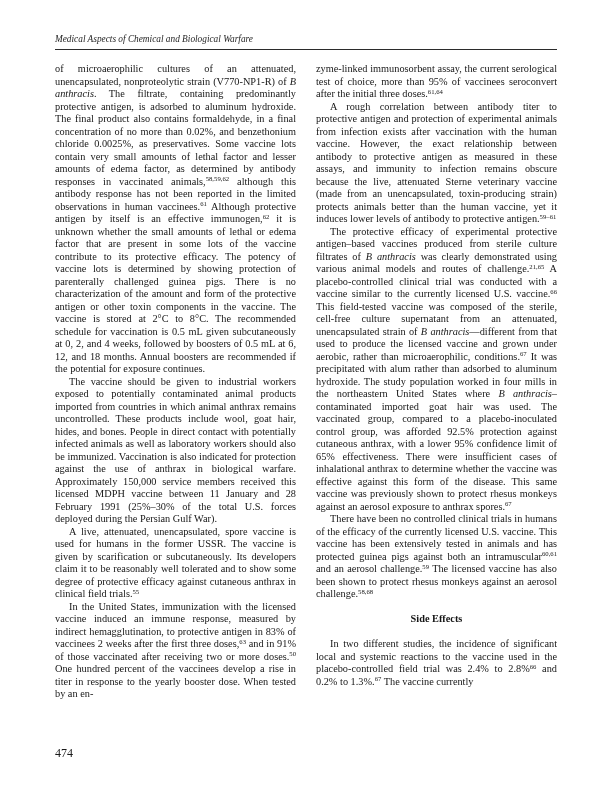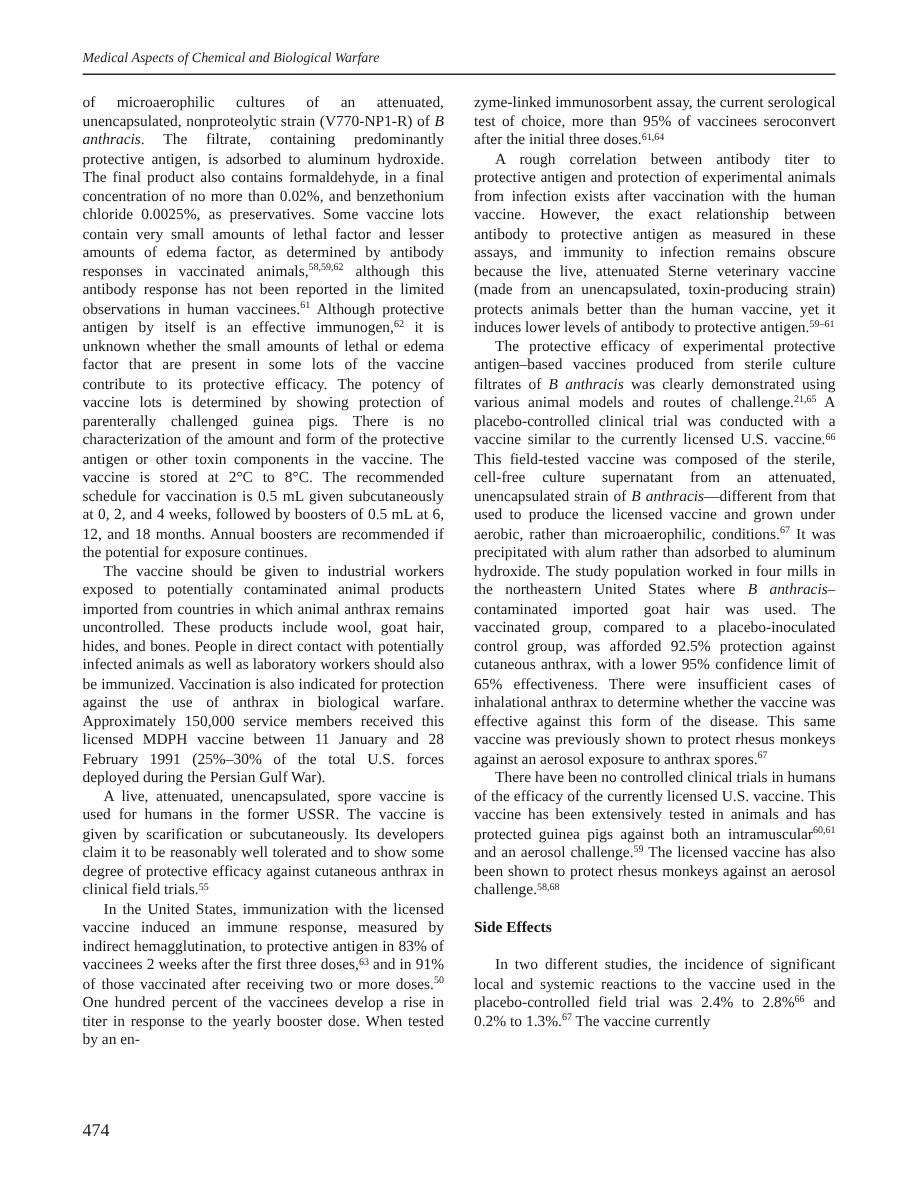--- a/index.html
+++ b/index.html
@@ -52,21 +52,21 @@
     vertical-align:baseline;
     position:relative;
     top:-3.2px;
   }
   i.species { font-style:italic; }
   h3.subhead {
     font-size:10.3px;
     line-height:12.5px;
     font-weight:bold;
     margin:12.5px 0;
-    text-align:left;
+    text-align:center;
     color:#141414;
   }
   .page-number {
     position:absolute;
     left:55px;
     top:746px;
     font-size:12px;
     color:#1a1a1a;
   }
 </style>

